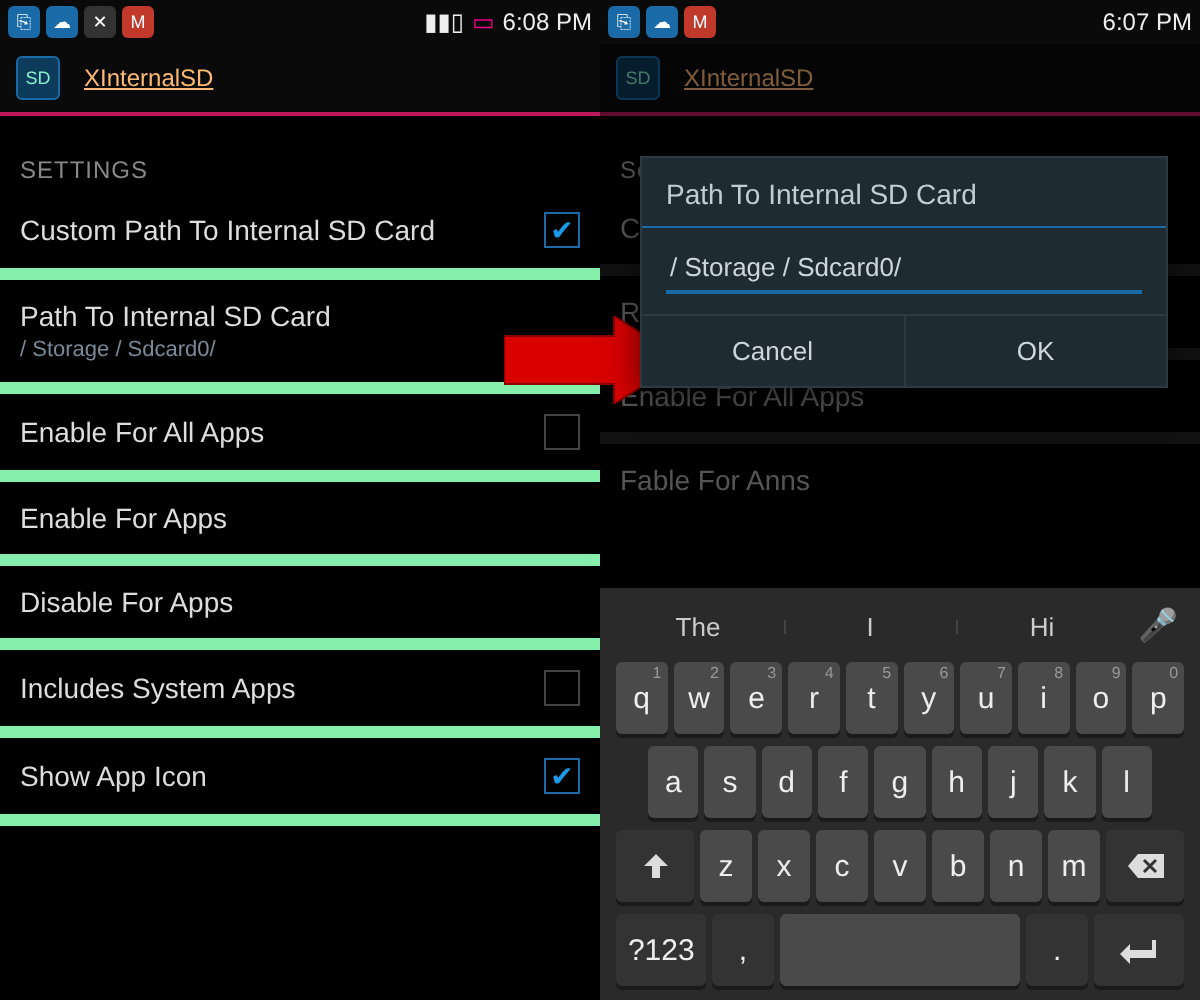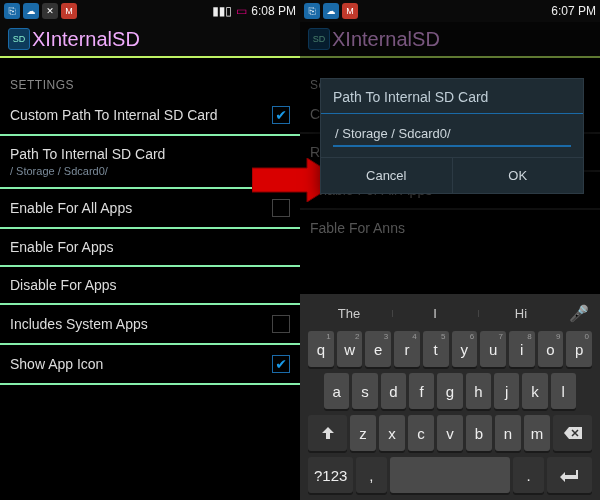--- a/index.html
+++ b/index.html
@@ -6,25 +6,25 @@
   body { width: 600px; height: 500px; background: #000; color: #ccc; overflow: hidden; position: relative; }
   .screen { position: absolute; top: 0; width: 300px; height: 500px; background: #000; overflow: hidden; }
   .left { left: 0; }
   .right { left: 300px; }
   .statusbar { height: 22px; background: #0a0a0a; display: flex; align-items: center; padding: 0 4px; color: #ddd; font-size: 11px; justify-content: space-between; }
   .sb-icons { display: flex; gap: 3px; align-items: center; }
   .sb-ico { width: 16px; height: 16px; background: #1a6aa8; border-radius: 3px; display: flex; align-items: center; justify-content: center; font-size: 9px; color: #fff; }
   .sb-ico.red { background: #c0392b; }
   .sb-ico.dark { background: #333; }
   .sb-right { display: flex; align-items: center; gap: 4px; font-size: 12px; color: #eee; }
-  .appbar { height: 36px; background: #0a0a0a; display: flex; align-items: center; gap: 2px; padding: 0 8px; border-bottom: 2px solid #bef264; }
+  .appbar { height: 36px; background: #0a0a0a; display: flex; align-items: center; gap: 12px; padding: 0 8px; border-bottom: 2px solid #be185d; }
   .appicon { width: 22px; height: 22px; background: #0d3b5c; border: 1px solid #1a6aa8; border-radius: 3px; display:flex; align-items:center; justify-content:center; font-size:9px; color:#8ec; }
-  .apptitle { color: #f0abfc; font-size: 20px; }
+  .apptitle { color: #fdba74; font-size: 12px; text-decoration: underline; }
   .section-hdr { padding: 20px 10px 4px; color: #888; font-size: 12px; letter-spacing: 0.5px; }
-  .row { padding: 10px 10px; border-bottom: 2px solid #86efac; display:flex; align-items:center; justify-content:space-between; gap:8px; }
+  .row { padding: 10px 10px; border-bottom: 6px solid #86efac; display:flex; align-items:center; justify-content:space-between; gap:8px; }
   .row .label { color: #ddd; font-size: 14px; }
   .row .sub { color: #7a8a99; font-size: 11px; margin-top: 3px; }
   .rowtext { display:flex; flex-direction:column; }
   .chk { width: 18px; height: 18px; border: 1px solid #1a6aa8; display:flex; align-items:center; justify-content:center; color:#1a9ae8; font-size:14px;}
   .chk.off { border-color:#444; color:transparent;}
   .dim { color:#666 !important; border-bottom-color:#111;}
   
   .dialog { position:absolute; left:320px; top:78px; width:264px; background:#1e2b33; border:1px solid #2c3a44; box-shadow:0 4px 16px rgba(0,0,0,.6); z-index:5; }
   .dlg-title { padding:10px 12px 8px; color:#bfcdd6; font-size:14px; }
   .dlg-div { height:1px; background:#1a6aa8; margin:0 0 8px; }

